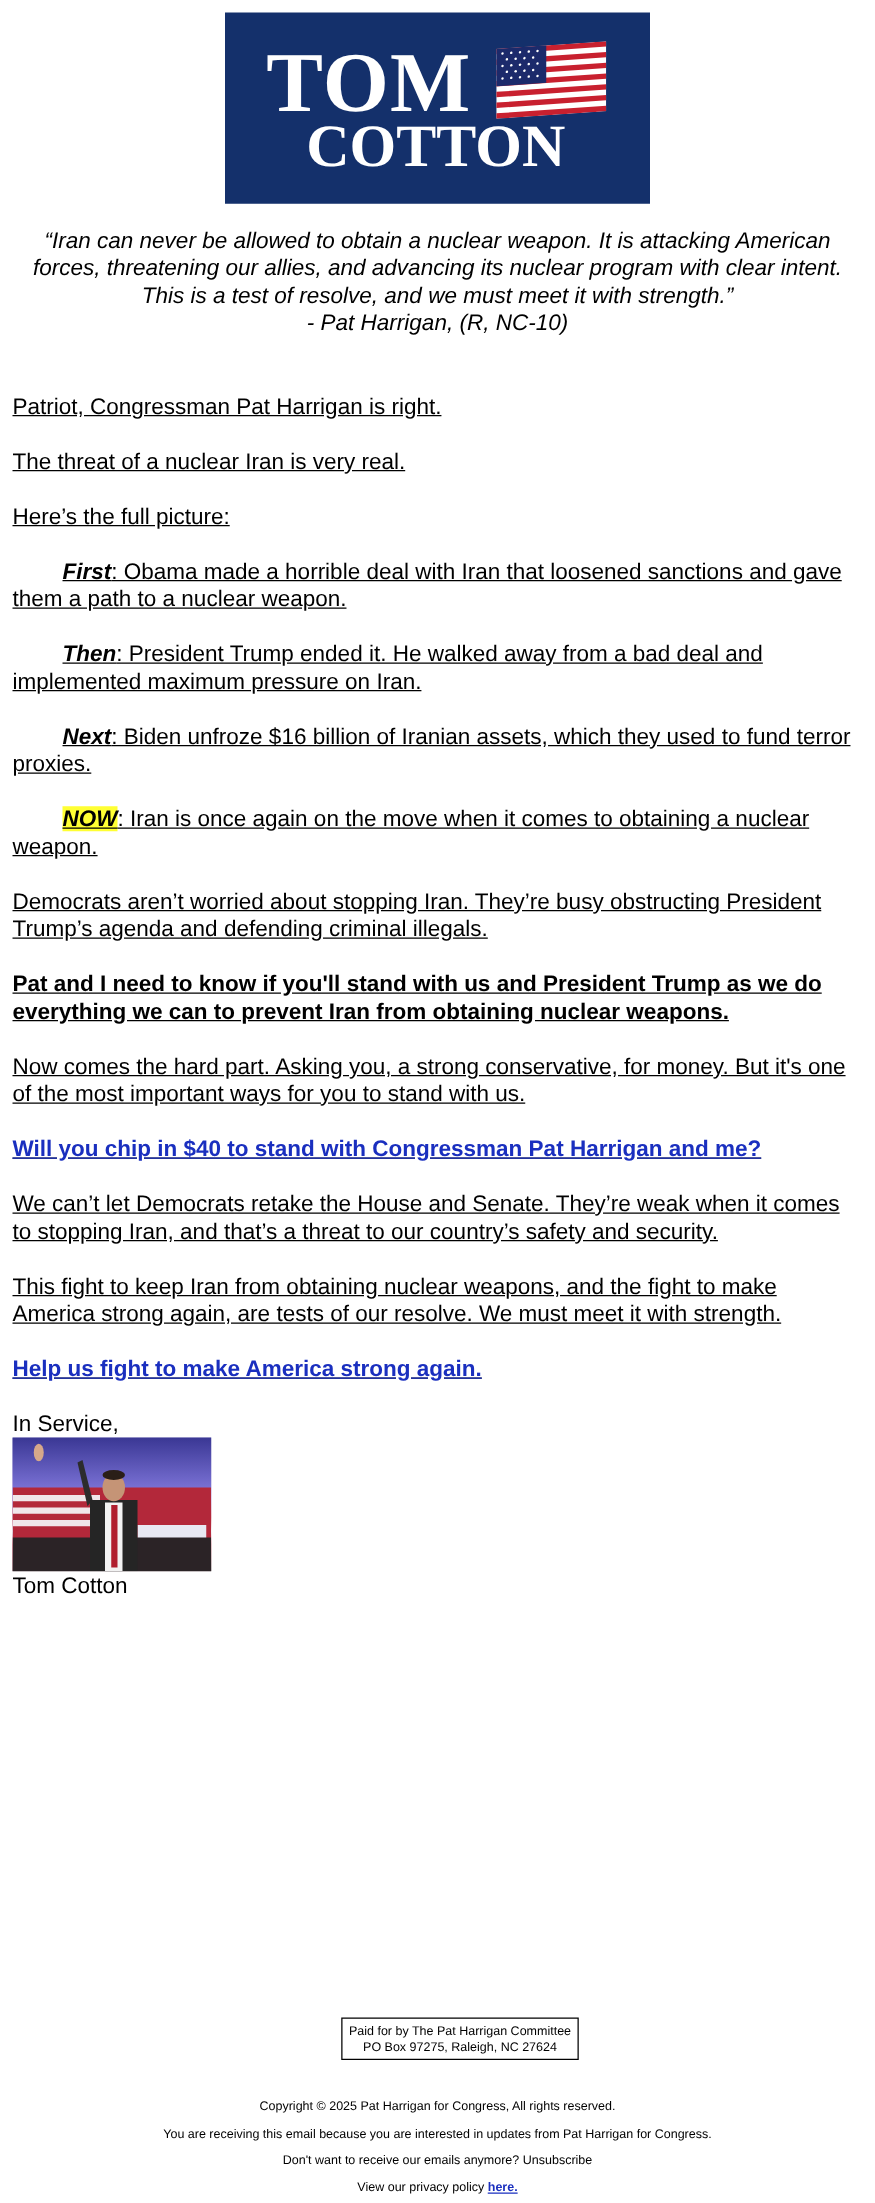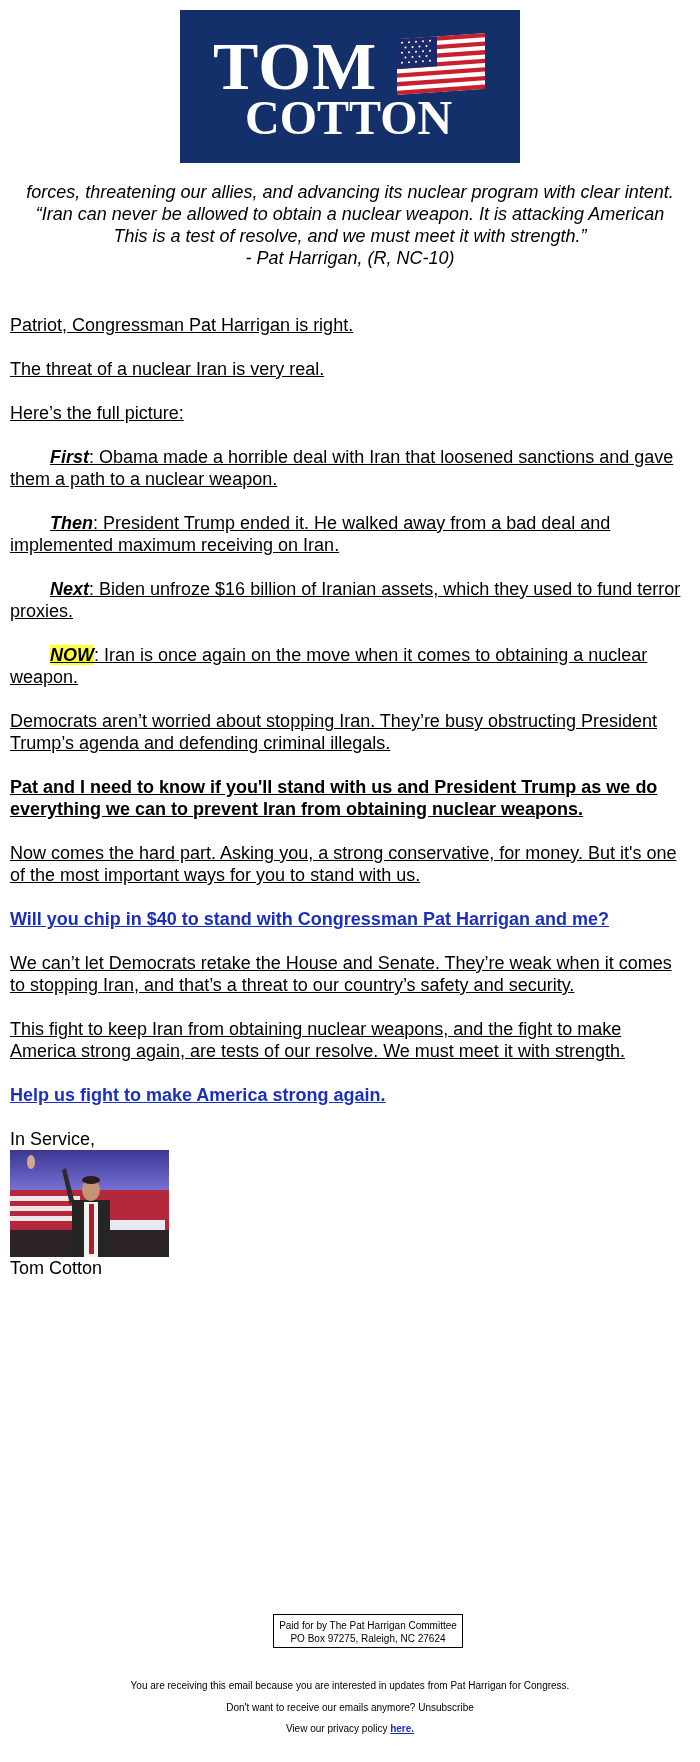--- a/index.html
+++ b/index.html
@@ -117,32 +117,32 @@
       <circle cx="5" cy="24" r="1"></circle>
         <circle cx="12" cy="24" r="1"></circle>
         <circle cx="19" cy="24" r="1"></circle>
         <circle cx="26" cy="24" r="1"></circle>
         <circle cx="33" cy="24" r="1"></circle>
     </g>
   </svg>
 </div>
 
 <div class="quote">
+  <div>“Iran can never be allowed to obtain a nuclear weapon. It is attacking American</div>
   <div>forces, threatening our allies, and advancing its nuclear program with clear intent.</div>
-  <div>“Iran can never be allowed to obtain a nuclear weapon. It is attacking American</div>
   <div>This is a test of resolve, and we must meet it with strength.”</div>
   <div>- Pat Harrigan, (R, NC-10)</div>
 </div>
 
 <div class="body">
   <p>Patriot, Congressman Pat Harrigan is right.</p>
   <p>The threat of a nuclear Iran is very real.</p>
   <p>Here’s the full picture:</p>
   <p><span class="lead">First</span><span>: Obama made a horrible deal with Iran that loosened sanctions and gave them a path to a nuclear weapon.</span></p>
-  <p><span class="lead">Then</span><span>: President Trump ended it. He walked away from a bad deal and implemented maximum receiving on Iran.</span></p>
+  <p><span class="lead">Then</span><span>: President Trump ended it. He walked away from a bad deal and implemented maximum pressure on Iran.</span></p>
   <p><span class="lead">Next</span><span>: Biden unfroze $16 billion of Iranian assets, which they used to fund terror proxies.</span></p>
   <p><span class="lead hl">NOW</span><span>: Iran is once again on the move when it comes to obtaining a nuclear weapon.</span></p>
   <p>Democrats aren’t worried about stopping Iran. They’re busy obstructing President Trump’s agenda and defending criminal illegals.</p>
   <p class="strong">Pat and I need to know if you'll stand with us and President Trump as we do everything we can to prevent Iran from obtaining nuclear weapons.</p>
   <p>Now comes the hard part. Asking you, a strong conservative, for money. But it's one of the most important ways for you to stand with us.</p>
   <p><a class="cta" href="#">Will you chip in $40 to stand with Congressman Pat Harrigan and me?</a></p>
   <p>We can’t let Democrats retake the House and Senate. They’re weak when it comes to stopping Iran, and that’s a threat to our country’s safety and security.</p>
   <p>This fight to keep Iran from obtaining nuclear weapons, and the fight to make America strong again, are tests of our resolve. We must meet it with strength.</p>
   <p><a class="cta" href="#">Help us fight to make America strong again.</a></p>
   <div>In Service,</div>
@@ -173,16 +173,17 @@
   </div>
   <div>Tom Cotton</div>
 </div>
 
 <div class="footer-box">
   <div>Paid for by The Pat Harrigan Committee</div>
   <div>PO Box 97275, Raleigh, NC 27624</div>
 </div>
 
 <div class="footer">
+  <div>Copyright © 2025 Pat Harrigan for Congress, All rights reserved.</div>
   <div>You are receiving this email because you are interested in updates from Pat Harrigan for Congress.</div>
   <div>Don't want to receive our emails anymore? Unsubscribe</div>
   <div><span>View our privacy policy </span><a href="#">here.</a></div>
 </div>
 
 </body></html>

